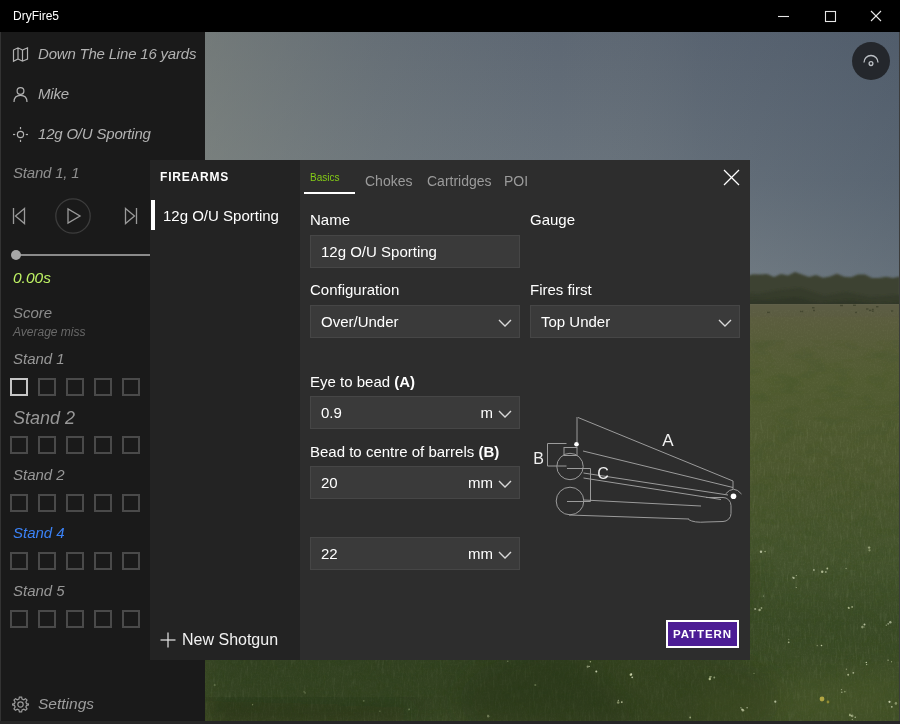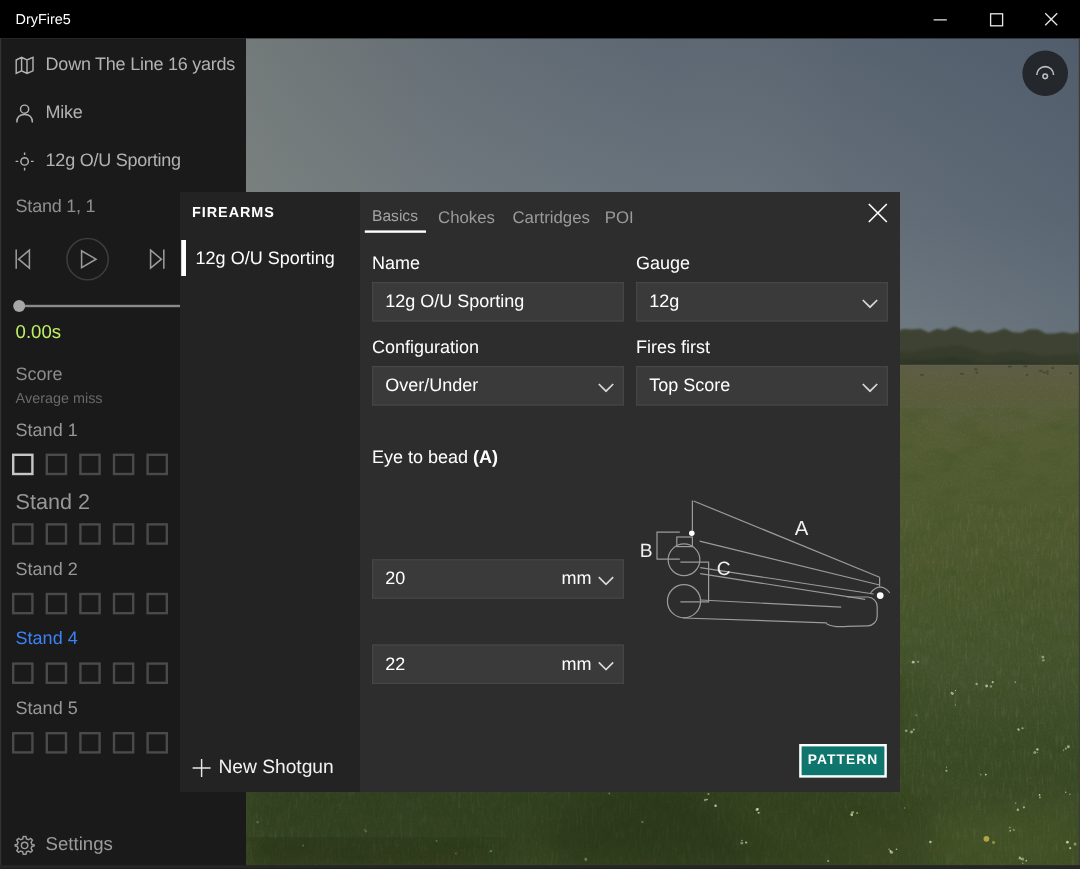--- a/index.html
+++ b/index.html
@@ -10,21 +10,21 @@
 #titlebar .t{position:absolute;left:13px;top:9px;font-size:12px;color:#fff;}
 #sidebar{position:absolute;left:0;top:32px;width:205px;height:692px;background:#1a1a1a;z-index:3;}
 #dialog{position:absolute;left:150px;top:128px;width:600px;height:500px;z-index:6;background:#232323;margin-top:32px;}
 #dpanel{position:absolute;left:150px;top:0;width:450px;height:500px;background:#2d2d2d;}
 .lbl{position:absolute;font-size:15px;color:#fff;white-space:nowrap;}
 .inp{position:absolute;width:210px;height:33px;background:#3a3a3a;border:1px solid #464646;}
 .inp .v{position:absolute;left:10px;top:7px;font-size:15px;color:#fff;white-space:nowrap;}
 .inp .u{position:absolute;right:26px;top:7px;font-size:15px;color:#fff;}
 .inp svg.ch{position:absolute;right:7px;top:13px;}
 .tab{position:absolute;font-size:14px;color:#9b9b9b;white-space:nowrap;}
-.sidetxt{position:absolute;white-space:nowrap;}
+.sidetxt{position:absolute;white-space:nowrap;font-style:italic;}
 .cb{position:absolute;width:18px;height:18px;border:2px solid #4a4a4a;}
 </style></head><body>
 <div id="win">
 
 <svg class="abs" style="left:0;top:0;z-index:1" width="900" height="724" viewBox="0 0 900 724">
 <defs>
 <linearGradient id="skyv" x1="0" y1="0" x2="0" y2="1">
   <stop offset="0" stop-color="#5d6773"></stop>
   <stop offset="0.55" stop-color="#6a747d"></stop>
   <stop offset="0.93" stop-color="#7b8489"></stop>
@@ -308,61 +308,63 @@
   <div class="abs" style="left:1px;top:40px;width:4px;height:30px;background:#fff"></div>
   <div class="abs" style="left:13px;top:47px;font-size:15px;color:#fff;white-space:nowrap">12g O/U Sporting</div>
   <svg class="abs" style="left:10px;top:472px" width="16" height="16" viewBox="0 0 16 16">
     <g stroke="#e8e8e8" stroke-width="1.2">
           <line x1="8" y1="0.5" x2="8" y2="15.5"></line>
           <line x1="0.5" y1="8" x2="15.5" y2="8"></line>
         </g>
   </svg>
   <div class="abs" style="left:32px;top:471px;font-size:16px;color:#f2f2f2;white-space:nowrap">New Shotgun</div>
 
-  <div class="tab" style="left:160px;top:12px;color:#a3a3a3;font-size:13px">Basics</div>
+  <div class="tab" style="left:160px;top:12px;color:#84cc16;font-size:10px">Basics</div>
   <div class="abs" style="left:154px;top:31.5px;width:51px;height:2.5px;background:#fff"></div>
   <div class="tab" style="left:215px;top:12.5px">Chokes</div>
   <div class="tab" style="left:277px;top:12.5px">Cartridges</div>
   <div class="tab" style="left:354px;top:12.5px">POI</div>
   <svg class="abs" style="left:573px;top:9px" width="17" height="17" viewBox="0 0 17 17">
     <g stroke="#fff" stroke-width="1.3">
           <line x1="1" y1="1" x2="16" y2="16"></line>
           <line x1="16" y1="1" x2="1" y2="16"></line>
         </g>
   </svg>
 
   <div class="lbl" style="left:160px;top:51px">Name</div>
   <div class="lbl" style="left:380px;top:51px">Gauge</div>
   <div class="inp" style="left:160px;top:75px">
         <div class="v">12g O/U Sporting</div>
       </div>
-  <div class="inp" style="left:380px;top:75px">
-        <div class="v">12g</div>
-    <svg class="ch" width="14" height="8" viewBox="0 0 14 8">
-          <path d="M1,1 L7,7 L13,1" fill="none" stroke="#d8d8d8" stroke-width="1.4"></path>
-        </svg>
-      </div>
 
   <div class="lbl" style="left:160px;top:121px">Configuration</div>
   <div class="lbl" style="left:380px;top:121px">Fires first</div>
   <div class="inp" style="left:160px;top:145px">
         <div class="v">Over/Under</div>
     <svg class="ch" width="14" height="8" viewBox="0 0 14 8">
           <path d="M1,1 L7,7 L13,1" fill="none" stroke="#d8d8d8" stroke-width="1.4"></path>
         </svg>
       </div>
   <div class="inp" style="left:380px;top:145px">
-        <div class="v">Top Score</div>
+        <div class="v">Top Under</div>
     <svg class="ch" width="14" height="8" viewBox="0 0 14 8">
           <path d="M1,1 L7,7 L13,1" fill="none" stroke="#d8d8d8" stroke-width="1.4"></path>
         </svg>
       </div>
 
   <div class="lbl" style="left:160px;top:213px">Eye to bead <b>(A)</b></div>
-
+  <div class="inp" style="left:160px;top:236px">
+        <div class="v">0.9</div>
+        <div class="u">m</div>
+    <svg class="ch" width="14" height="8" viewBox="0 0 14 8">
+          <path d="M1,1 L7,7 L13,1" fill="none" stroke="#d8d8d8" stroke-width="1.4"></path>
+        </svg>
+      </div>
+
+  <div class="lbl" style="left:160px;top:283px">Bead to centre of barrels <b>(B)</b></div>
   <div class="inp" style="left:160px;top:306px">
         <div class="v">20</div>
         <div class="u">mm</div>
     <svg class="ch" width="14" height="8" viewBox="0 0 14 8">
           <path d="M1,1 L7,7 L13,1" fill="none" stroke="#d8d8d8" stroke-width="1.4"></path>
         </svg>
       </div>
 
   <div class="inp" style="left:160px;top:377px">
         <div class="v">22</div>
@@ -390,20 +392,20 @@
       <path d="M706,465.5 L723,465.5 A8,8 0 0 1 731,473.5 L731,481.5 A8,8 0 0 1 723,489.5 L706,490 Q694,491 688.5,487.5"></path>
       <path d="M725.5,462 Q733.5,452.5 741.5,462"></path>
     </g>
     <circle cx="576.5" cy="412.3" r="2.3" fill="#fff"></circle>
     <circle cx="733.5" cy="464.3" r="2.8" fill="#fff"></circle>
     <text x="668" y="414" font-size="17" fill="#f0f0f0" text-anchor="middle">A</text>
     <text x="538.5" y="432" font-size="16" fill="#f0f0f0" text-anchor="middle">B</text>
     <text x="603" y="447" font-size="16" fill="#f0f0f0" text-anchor="middle">C</text>
   </svg>
 
-  <div class="abs" style="left:516px;top:460px;width:73px;height:28px;background:#0f766e;border:2px solid #fff;
+  <div class="abs" style="left:516px;top:460px;width:73px;height:28px;background:#4c1d95;border:2px solid #fff;
      font-size:11.5px;color:#fff;letter-spacing:0.9px;text-align:center;line-height:24px;font-weight:bold">PATTERN</div>
 </div>
 
 <div class="abs" style="left:899px;top:32px;width:1px;height:692px;background:#3c3c3c;z-index:7"></div>
 <div class="abs" style="left:0;top:32px;width:1px;height:692px;background:#333;z-index:7"></div>
 <div class="abs" style="left:0;top:721px;width:900px;height:3px;background:#262626;z-index:7"></div>
 </div>
 
 </body></html>

